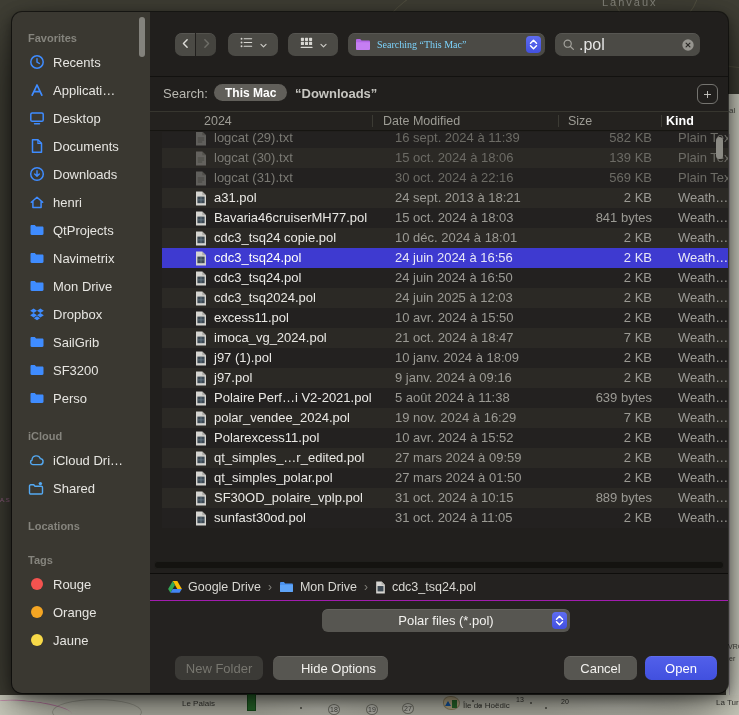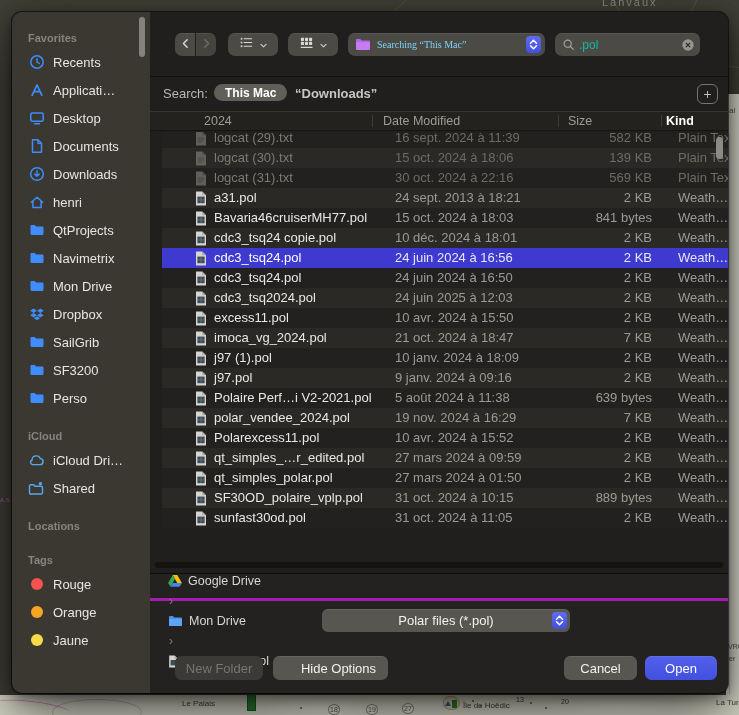--- a/index.html
+++ b/index.html
@@ -50,21 +50,21 @@
 
   .btn-chrome{position:absolute;top:21px;height:23px;border-radius:7px;background:#4b4a45;display:flex;align-items:center;justify-content:center;box-shadow:inset 0 0.5px rgba(255,255,255,.14);}
   .nav-back{left:25px;width:20px;border-radius:7px 0 0 7px;}
   .nav-fwd{left:46px;width:20px;border-radius:0 7px 7px 0;background:#45443f;}
   .dd-list{left:78px;width:50px;gap:5px;}
   .dd-grid{left:138px;width:50px;gap:5px;}
   .dd-scope{left:198px;width:197px;justify-content:flex-start;padding:0 4px 0 7px;gap:6px;}
   .dd-scope .lab{font-size:10px;color:#7dd3fc;flex:1;white-space:nowrap;overflow:hidden;font-family:Liberation Serif, serif;}
   .stepper{width:15px;height:17px;border-radius:4px;background:linear-gradient(#5e6cf0,#4250e0);display:flex;align-items:center;justify-content:center;flex:none;}
   .searchfield{left:405px;width:145px;justify-content:flex-start;padding:0 5px 0 7px;gap:4px;}
-  .searchfield input{flex:1;min-width:0;background:transparent;border:none;outline:none;color:#14b8a6;font-size:12px;padding:0;}
+  .searchfield input{flex:1;min-width:0;background:transparent;border:none;outline:none;color:#e5e5e5;font-size:16px;padding:0;}
 
   .scope-row{position:absolute;left:0;right:0;top:65px;height:34px;}
   .scope-row .slabel{position:absolute;left:13px;top:9px;font-size:13px;color:#b9b8b2;}
   .scope-pill{position:absolute;left:64px;top:7px;height:17px;border-radius:10px;background:#615f5a;padding:0 11px;display:flex;align-items:center;font-size:12px;font-weight:bold;color:#fff;}
   .scope-ctx{position:absolute;left:145px;top:9px;font-size:13px;color:#c7c6c1;font-weight:bold;}
   .add-btn{position:absolute;right:10px;top:7px;width:21px;height:20px;border:1px solid #757470;border-radius:6px;display:flex;align-items:center;justify-content:center;}
 
   .thead{position:absolute;left:0;right:0;top:99px;height:20px;background:#24221f;border-top:1px solid #37362f;border-bottom:1px solid #161511;font-size:12.5px;color:#9d9c95;}
   .thead span{position:absolute;top:2px;}
   .th-name{left:54px;}
@@ -87,21 +87,21 @@
   .row.dim .nm{color:#7b7a74;}
   .row.dim .dt,.row.dim .sz,.row.dim .kd{color:#6c6b65;}
   .row.dim .ic{opacity:.55;}
   .row.selected .nm{color:#fff;}
   .row.selected .dt,.row.selected .sz,.row.selected .kd{color:rgba(255,255,255,.88);}
 
   .vscroll{position:absolute;right:5px;top:125px;width:7px;height:22px;border-radius:3.5px;background:#8b8a84;}
   .hscroll{position:absolute;left:4px;right:4px;top:549px;height:8px;border-radius:4px;background:#141310;box-shadow:inset 0 0 0 1px rgba(255,255,255,.05);}
 
   .bottompane{position:absolute;left:0;right:0;top:561px;bottom:0;background:#242220;border-top:1px solid #0e0d0b;}
-  .crumbbar{position:absolute;left:0;right:0;top:0;height:27px;border-bottom:3px solid #a21caf;display:flex;padding-left:18px;gap:6px;flex-direction:column;}
+  .crumbbar{position:absolute;left:0;right:0;top:0;height:27px;border-bottom:1px solid #a21caf;display:flex;align-items:center;padding-left:18px;gap:6px;}
   .crumb{display:flex;align-items:center;gap:6px;}
   .crumb .lab{font-size:12.5px;color:#d8d7d2;white-space:nowrap;}
   .crumb-sep{font-size:12px;color:#807f79;padding:0 1px;}
   .format-dd{position:absolute;left:172px;top:35px;width:248px;height:23px;border-radius:6px;background:#575651;box-shadow:inset 0 0.5px rgba(255,255,255,.16);display:flex;align-items:center;justify-content:center;}
   .format-dd .lab{font-size:13px;color:#f2f1ee;}
   .format-dd .stepper{position:absolute;right:3px;top:3px;}
   .dlg-btn{position:absolute;top:82px;height:24px;border-radius:6.5px;display:flex;align-items:center;justify-content:center;font-size:13px;box-shadow:inset 0 0.5px rgba(255,255,255,.16);}
   .b-newfolder{left:25px;width:88px;background:#3b3a36;color:#77766f;box-shadow:none;}
   .b-hideopts{left:123px;width:115px;background:#575651;color:#f2f1ee;padding-left:16px;}
   .b-cancel{left:414px;width:73px;background:#575651;color:#f2f1ee;}

